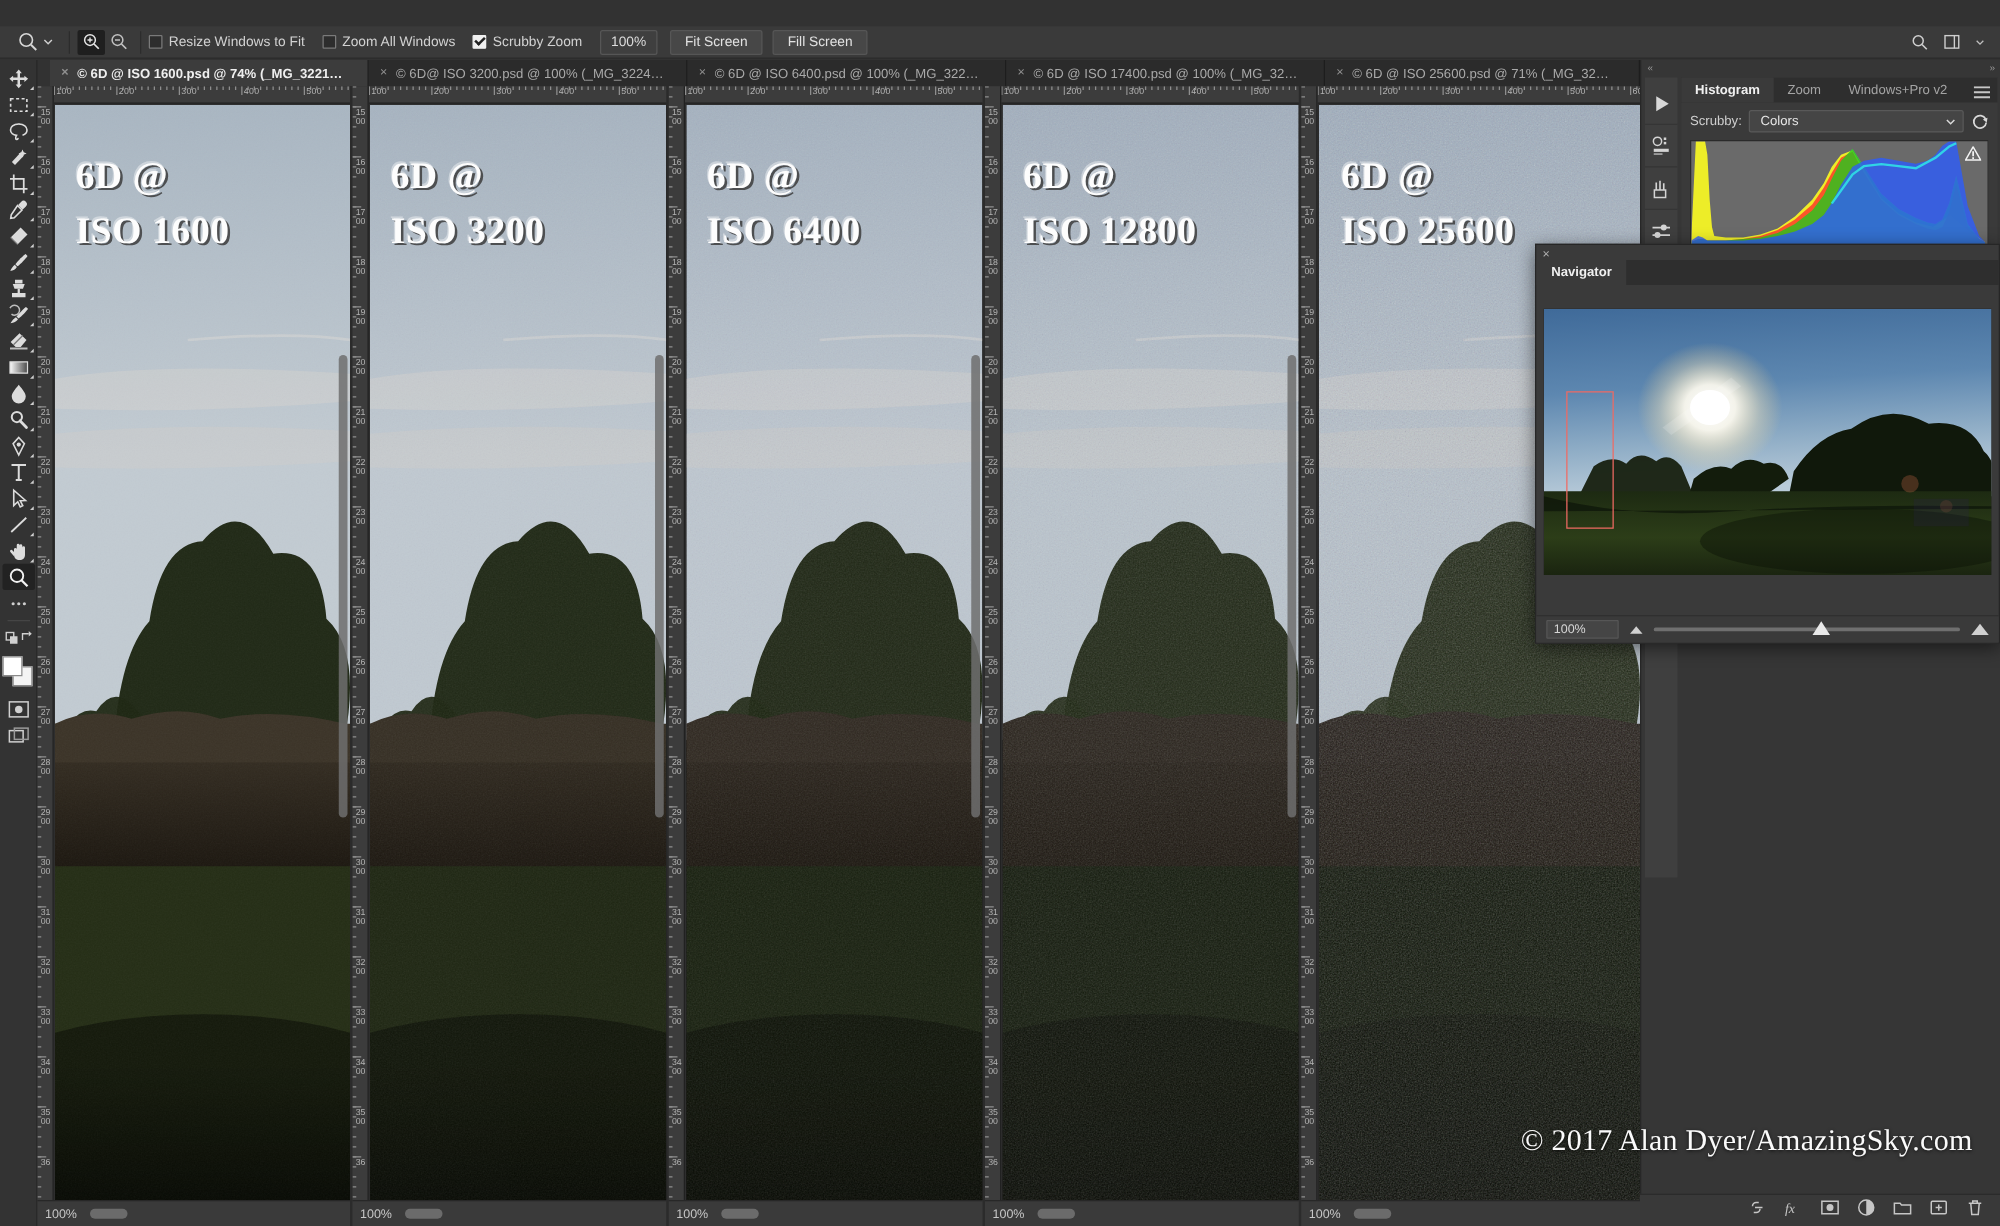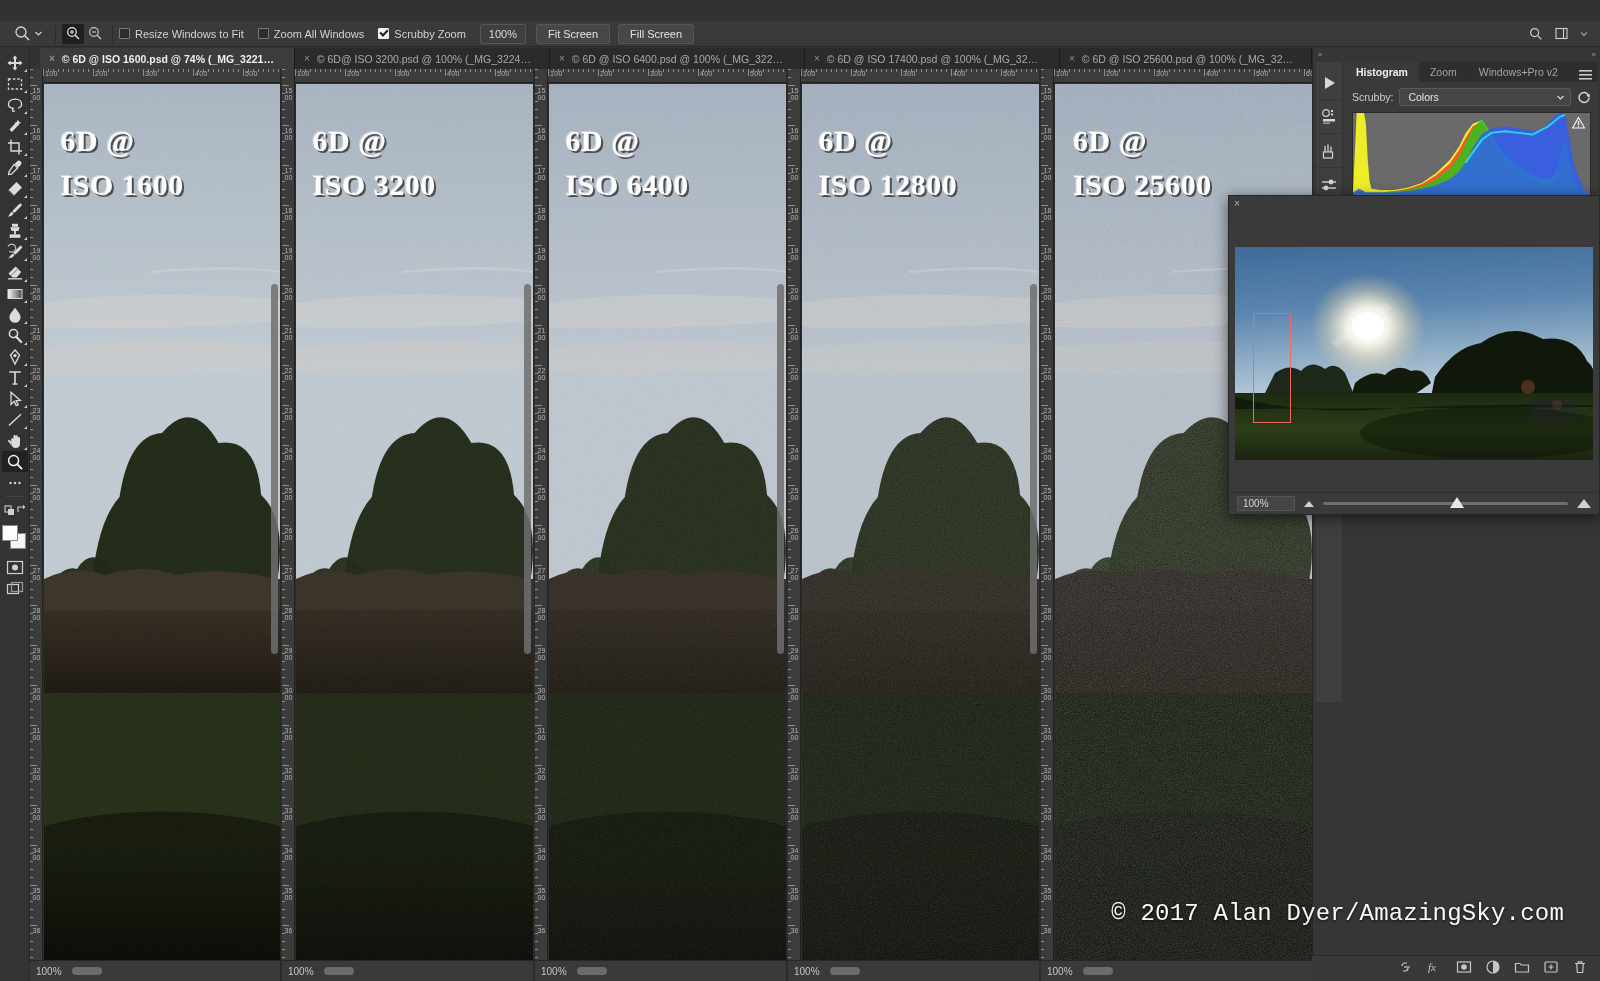--- a/index.html
+++ b/index.html
@@ -226,22 +226,22 @@
 
   
   .dockfoot{
     position:absolute; left:1312px; bottom:0; width:288px; height:26px;
     background:#393939; border-top:1px solid #2b2b2b;
     display:flex; align-items:center; justify-content:flex-end; gap:13px; padding-right:12px;
   }
 
   
   .copyright{
-    position:absolute; right:36px; bottom:54px;
-    font-size:24px; color:#fafafa; font-family:Liberation Mono, monospace;
+    position:absolute; right:22px; bottom:54px;
+    font-size:24px; color:#fafafa; font-family:Liberation Serif, serif;
     text-shadow:0 1px 3px rgba(0,0,0,.75); white-space:nowrap; letter-spacing:.2px;
   }
 </style>
 </head>
 <body>
 
 <div id="app">
 
 
   <div class="optionsbar">
@@ -316,21 +316,21 @@
       <div class="tab" style="width: 255px;">
         <span class="x">×</span>
         <span>© 6D @ ISO 6400.psd @ 100% (_MG_322…</span>
       </div>
       <div class="tab" style="width: 255px;">
         <span class="x">×</span>
         <span>© 6D @ ISO 17400.psd @ 100% (_MG_32…</span>
       </div>
       <div class="tab" style="width: 252px;">
         <span class="x">×</span>
-        <span>© 6D @ ISO 25600.psd @ 100% (_MG_32…</span>
+        <span>© 6D @ ISO 25600.psd @ 71% (_MG_32…</span>
       </div>
     </div>
 
   <div class="toolbar" id="toolbar">
       <div class="tool">
         <svg width="18" height="18" viewBox="0 0 18 18">
           <path d="M9 1.5 L11.5 4.5 L10 4.5 L10 8 L13.5 8 L13.5 6.5 L16.5 9 L13.5 11.5 L13.5 10 L10 10 L10 13.5 L11.5 13.5 L9 16.5 L6.5 13.5 L8 13.5 L8 10 L4.5 10 L4.5 11.5 L1.5 9 L4.5 6.5 L4.5 8 L8 8 L8 4.5 L6.5 4.5 Z" fill="#dcdcdc"></path>
         </svg>
         <span class="corner"></span>
       </div>
@@ -1887,20 +1887,23 @@
               <rect x="5.8" y="8.8" width="1.4" height="1.4" fill="#f2f2f2"></rect>
             </svg>
           </div>
         </div>
       </div>
     </div>
   </div>
 
   <div class="navpanel">
     <div class="nav-close">×</div>
+    <div class="nav-tabs">
+      <div class="nav-tab">Navigator</div>
+    </div>
     <div class="nav-thumbwrap">
       <svg width="360" height="213" viewBox="0 0 360 213" preserveAspectRatio="none">
         <defs>
           <linearGradient id="navsky" x1="0" y1="0" x2="0.15" y2="1">
             <stop offset="0%" stop-color="#3f6a99"></stop>
             <stop offset="45%" stop-color="#5d87b0"></stop>
             <stop offset="75%" stop-color="#8fadc6"></stop>
             <stop offset="100%" stop-color="#b9cbd9"></stop>
           </linearGradient>
           <radialGradient id="sun" cx="0.5" cy="0.5" r="0.5">

